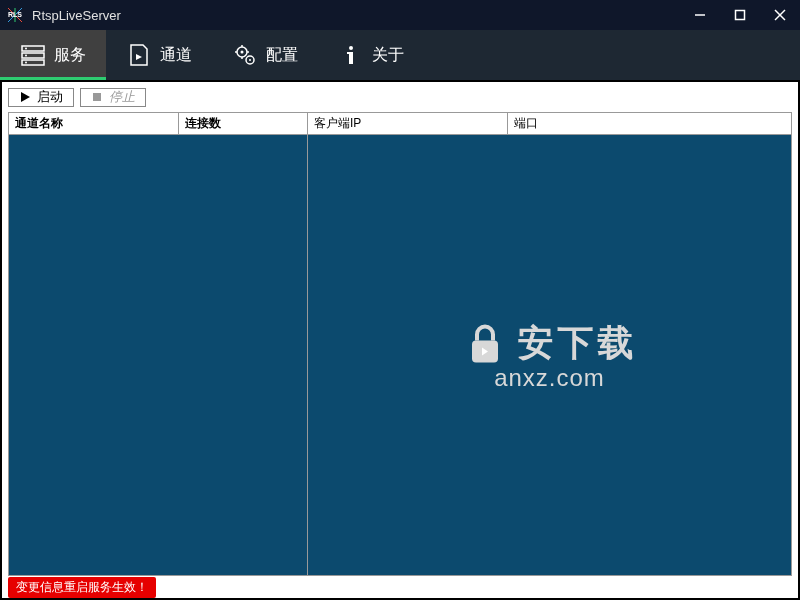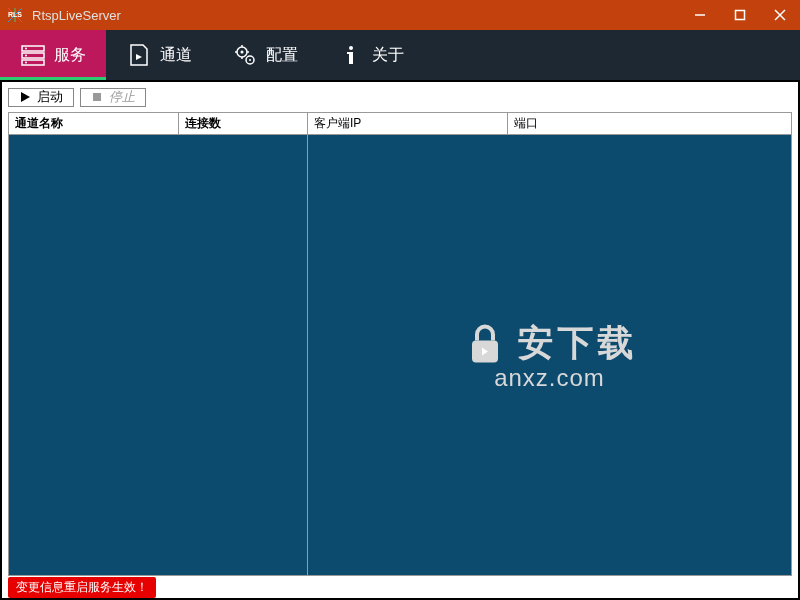--- a/index.html
+++ b/index.html
@@ -13,21 +13,21 @@
     }
     .window {
       width: 800px;
       height: 600px;
       background: #000;
       display: flex;
       flex-direction: column;
     }
     .titlebar {
       height: 30px;
-      background: #c2410c;
+      background: #0f172a;
       display: flex;
       align-items: center;
       color: #e0e0e0;
       padding-left: 6px;
     }
     .app-icon {
       width: 18px;
       height: 18px;
       margin-right: 8px;
       display: flex;
@@ -56,21 +56,21 @@
       display: flex;
       align-items: center;
       gap: 8px;
       padding: 0 20px;
       color: #fff;
       font-size: 16px;
       cursor: pointer;
       position: relative;
     }
     .tab.active {
-      background: #be185d;
+      background: #404040;
     }
     .tab.active::after {
       content: "";
       position: absolute;
       left: 0;
       right: 0;
       bottom: 0;
       height: 3px;
       background: #2ecc71;
     }

